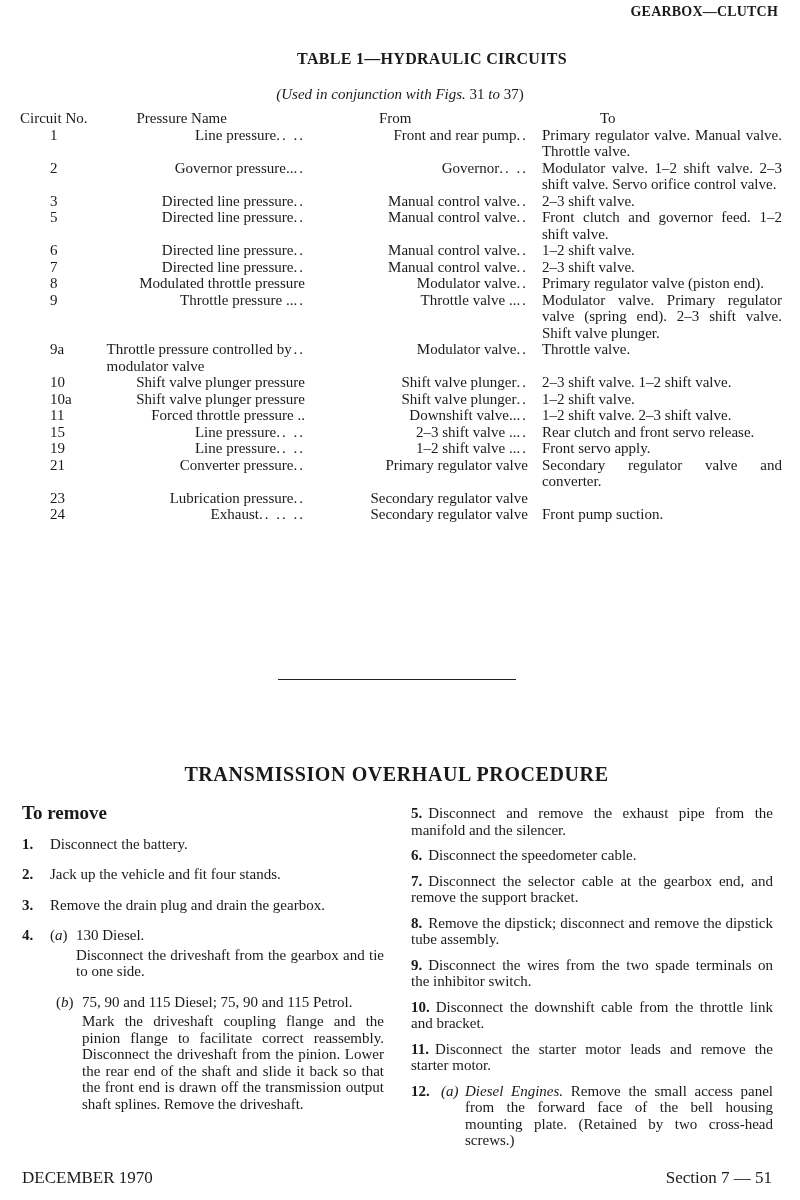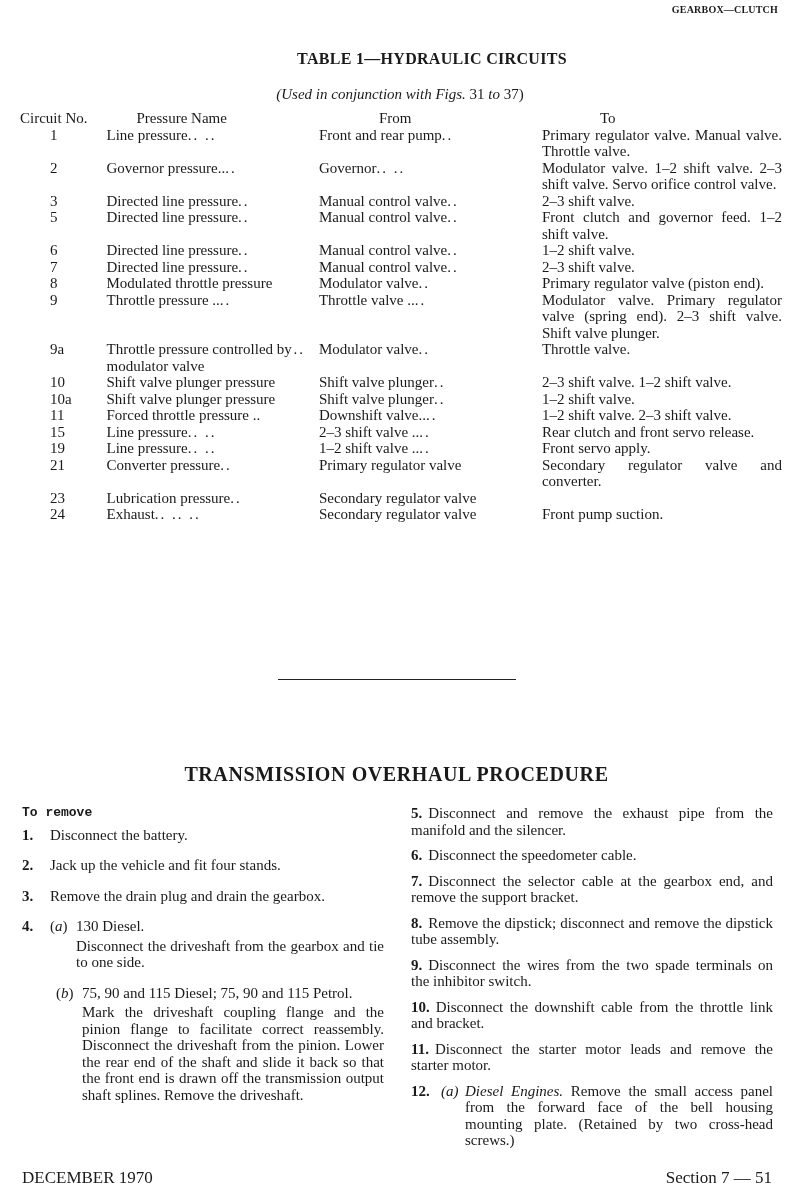--- a/index.html
+++ b/index.html
@@ -2,21 +2,21 @@
 <html><head>
 <meta charset="utf-8">
 <style>
   html, body { margin: 0; padding: 0; background: #ffffff; }
   body {
     width: 800px; height: 1200px; position: relative; overflow: hidden;
     font-family: "Liberation Serif", "DejaVu Serif", serif; color: #1a1a1a;
   }
   .running-head {
     position: absolute; top: 4px; right: 22px;
-    font-weight: bold; font-size: 10px; letter-spacing: 0.2px;
+    font-weight: bold; font-size: 14px; letter-spacing: 0.2px;
   }
   .table-title {
     position: absolute; top: 50px; left: 0; width: 800px; text-align: center;
     font-weight: bold; font-size: 16px; letter-spacing: 0.3px; padding-left: 32px;
   }
   .table-subtitle {
     position: absolute; top: 86px; left: 0; width: 800px; text-align: center;
     font-size: 15px; font-style: italic;
   }
   .table-subtitle .up { font-style: normal; }
@@ -29,39 +29,39 @@
   }
   table.circuits td { padding: 0; vertical-align: top; }
   .c-no { width: 98px; }
   .c-name { width: 221px; }
   .c-from { width: 206px; }
   .c-to { width: 237px; text-align: justify; }
   td.c-no { text-align: left; padding-left: 30px !important; box-sizing: border-box; }
   th.h-name { padding-left: 30px !important; }
   th.h-from { padding-left: 60px !important; }
   th.h-to { padding-left: 58px !important; }
-  .fill { display: flex; justify-content: flex-start; padding-right: 14px; }
+  .fill { display: flex; justify-content: flex-end; padding-right: 14px; }
   .dots { letter-spacing: 2px; }
   .rule {
     position: absolute; top: 679px; left: 278px; width: 238px; height: 0;
     border-top: 1.2px solid #222;
   }
   .section-title {
     position: absolute; top: 763px; left: 0; width: 793px; text-align: center;
     font-weight: bold; font-size: 20px; letter-spacing: 0.6px;
   }
   .col-left {
     position: absolute; top: 805px; left: 22px; width: 362px;
     font-size: 15px; line-height: 16.5px;
   }
   .col-right {
     position: absolute; top: 805px; left: 411px; width: 362px;
     font-size: 15px; line-height: 16.5px;
   }
-  .subhead { font-weight: bold; font-size: 13px; margin-bottom: 5px; font-family: Liberation Mono, monospace; }
+  .subhead { font-weight: bold; font-size: 19px; margin-bottom: 14px; }
   .step { display: flex; margin-bottom: 14px; }
   .step .num { font-weight: bold; width: 28px; flex: none; }
   .step .body { flex: 1; }
   .step-r { margin-bottom: 9px; text-align: justify; }
   .step-r .num { font-weight: bold; margin-right: 6px; }
   .sub { display: flex; margin-top: 0; }
   .sub .lbl { width: 26px; flex: none; font-style: italic; }
   .sub .lbl .paren { font-style: normal; }
   .sub .txt { flex: 1; }
   .sub .para { margin-top: 3px; text-align: justify; }

